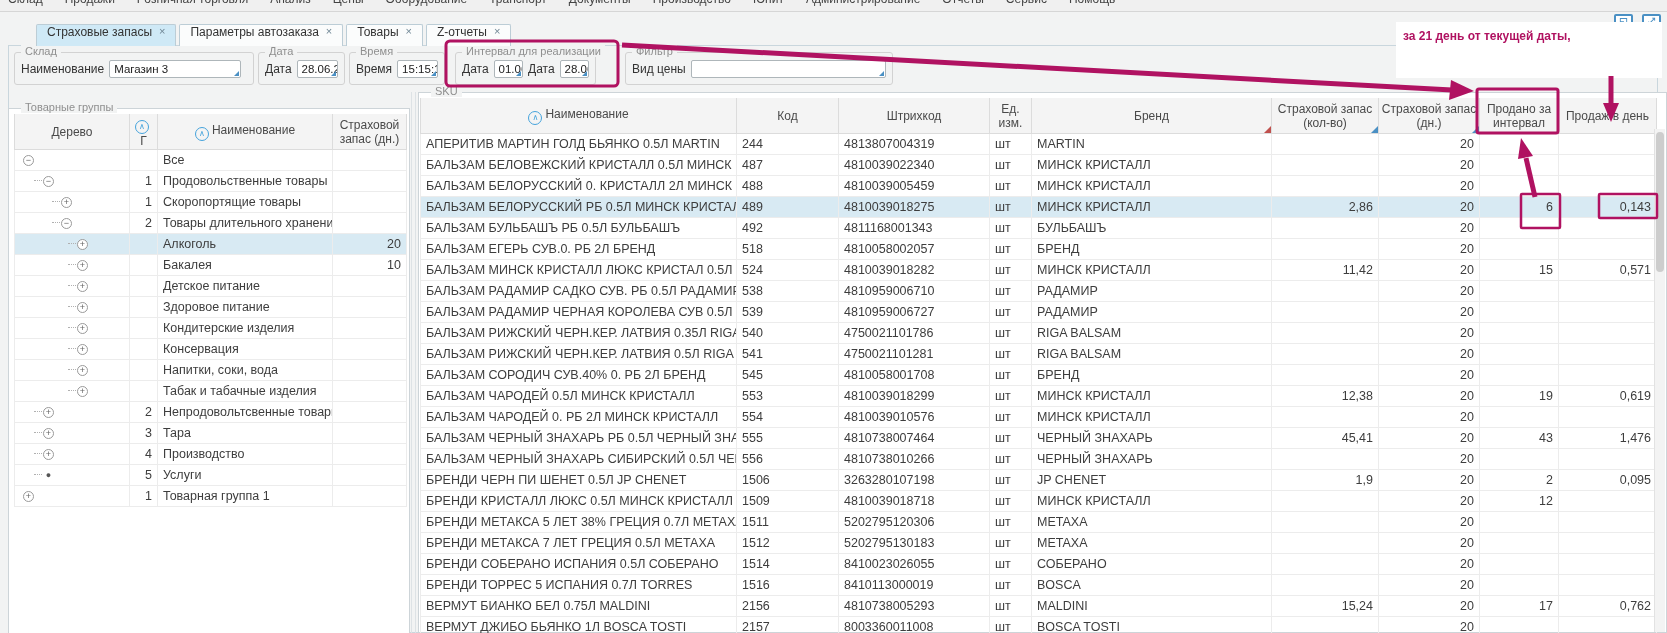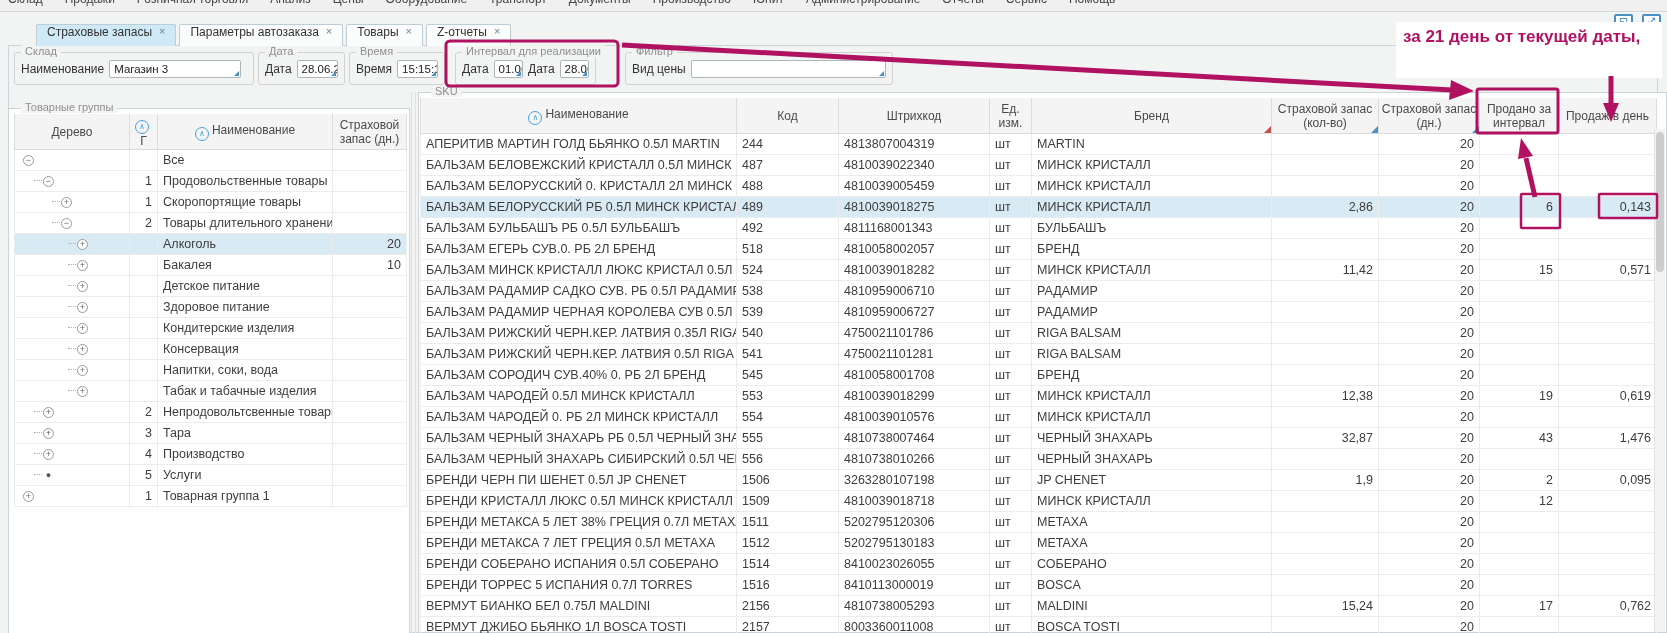--- a/index.html
+++ b/index.html
@@ -77,21 +77,21 @@
   .stub{display:inline-block;width:8px;height:3px;border-top:1px dotted #b0b0b0;
         vertical-align:middle;margin-right:1px}
 
   
   .vscroll{position:absolute;right:1px;top:36px;width:11px;height:503px;background:#f3f3f3;
            border-left:1px solid #e2e2e2;box-sizing:border-box}
   .vthumb{position:absolute;top:3px;left:1px;width:8px;height:140px;background:#cdcdcd;border-radius:4px}
 
   
   .note{position:absolute;left:1396px;top:22px;width:266px;height:56px;background:#fff;
-        font-size:17px;font-weight:bold;line-height:27px;padding:1px 7px;box-sizing:border-box;
+        font-size:12px;font-weight:bold;line-height:27px;padding:1px 7px;box-sizing:border-box;
         white-space:nowrap;z-index:40}
   .overlay{position:absolute;left:0;top:0;width:1667px;height:633px;pointer-events:none;z-index:50}
 </style>
 </head>
 <body>
 
 <div class="app">
 
   <div class="menubar">
     <div class="menu-items" id="menu-items">
@@ -483,21 +483,21 @@
             <td class="r">20</td>
             <td class="r"></td>
             <td class="r"></td>
           </tr>
           <tr>
             <td>БАЛЬЗАМ ЧЕРНЫЙ ЗНАХАРЬ РБ 0.5Л ЧЕРНЫЙ ЗНАХ.</td>
             <td>555</td>
             <td>4810738007464</td>
             <td>шт</td>
             <td>ЧЕРНЫЙ ЗНАХАРЬ</td>
-            <td class="r">32,87</td>
+            <td class="r">45,41</td>
             <td class="r">20</td>
             <td class="r">43</td>
             <td class="r">1,476</td>
           </tr>
           <tr>
             <td>БАЛЬЗАМ ЧЕРНЫЙ ЗНАХАРЬ СИБИРСКИЙ 0.5Л ЧЕРН</td>
             <td>556</td>
             <td>4810738010266</td>
             <td>шт</td>
             <td>ЧЕРНЫЙ ЗНАХАРЬ</td>

